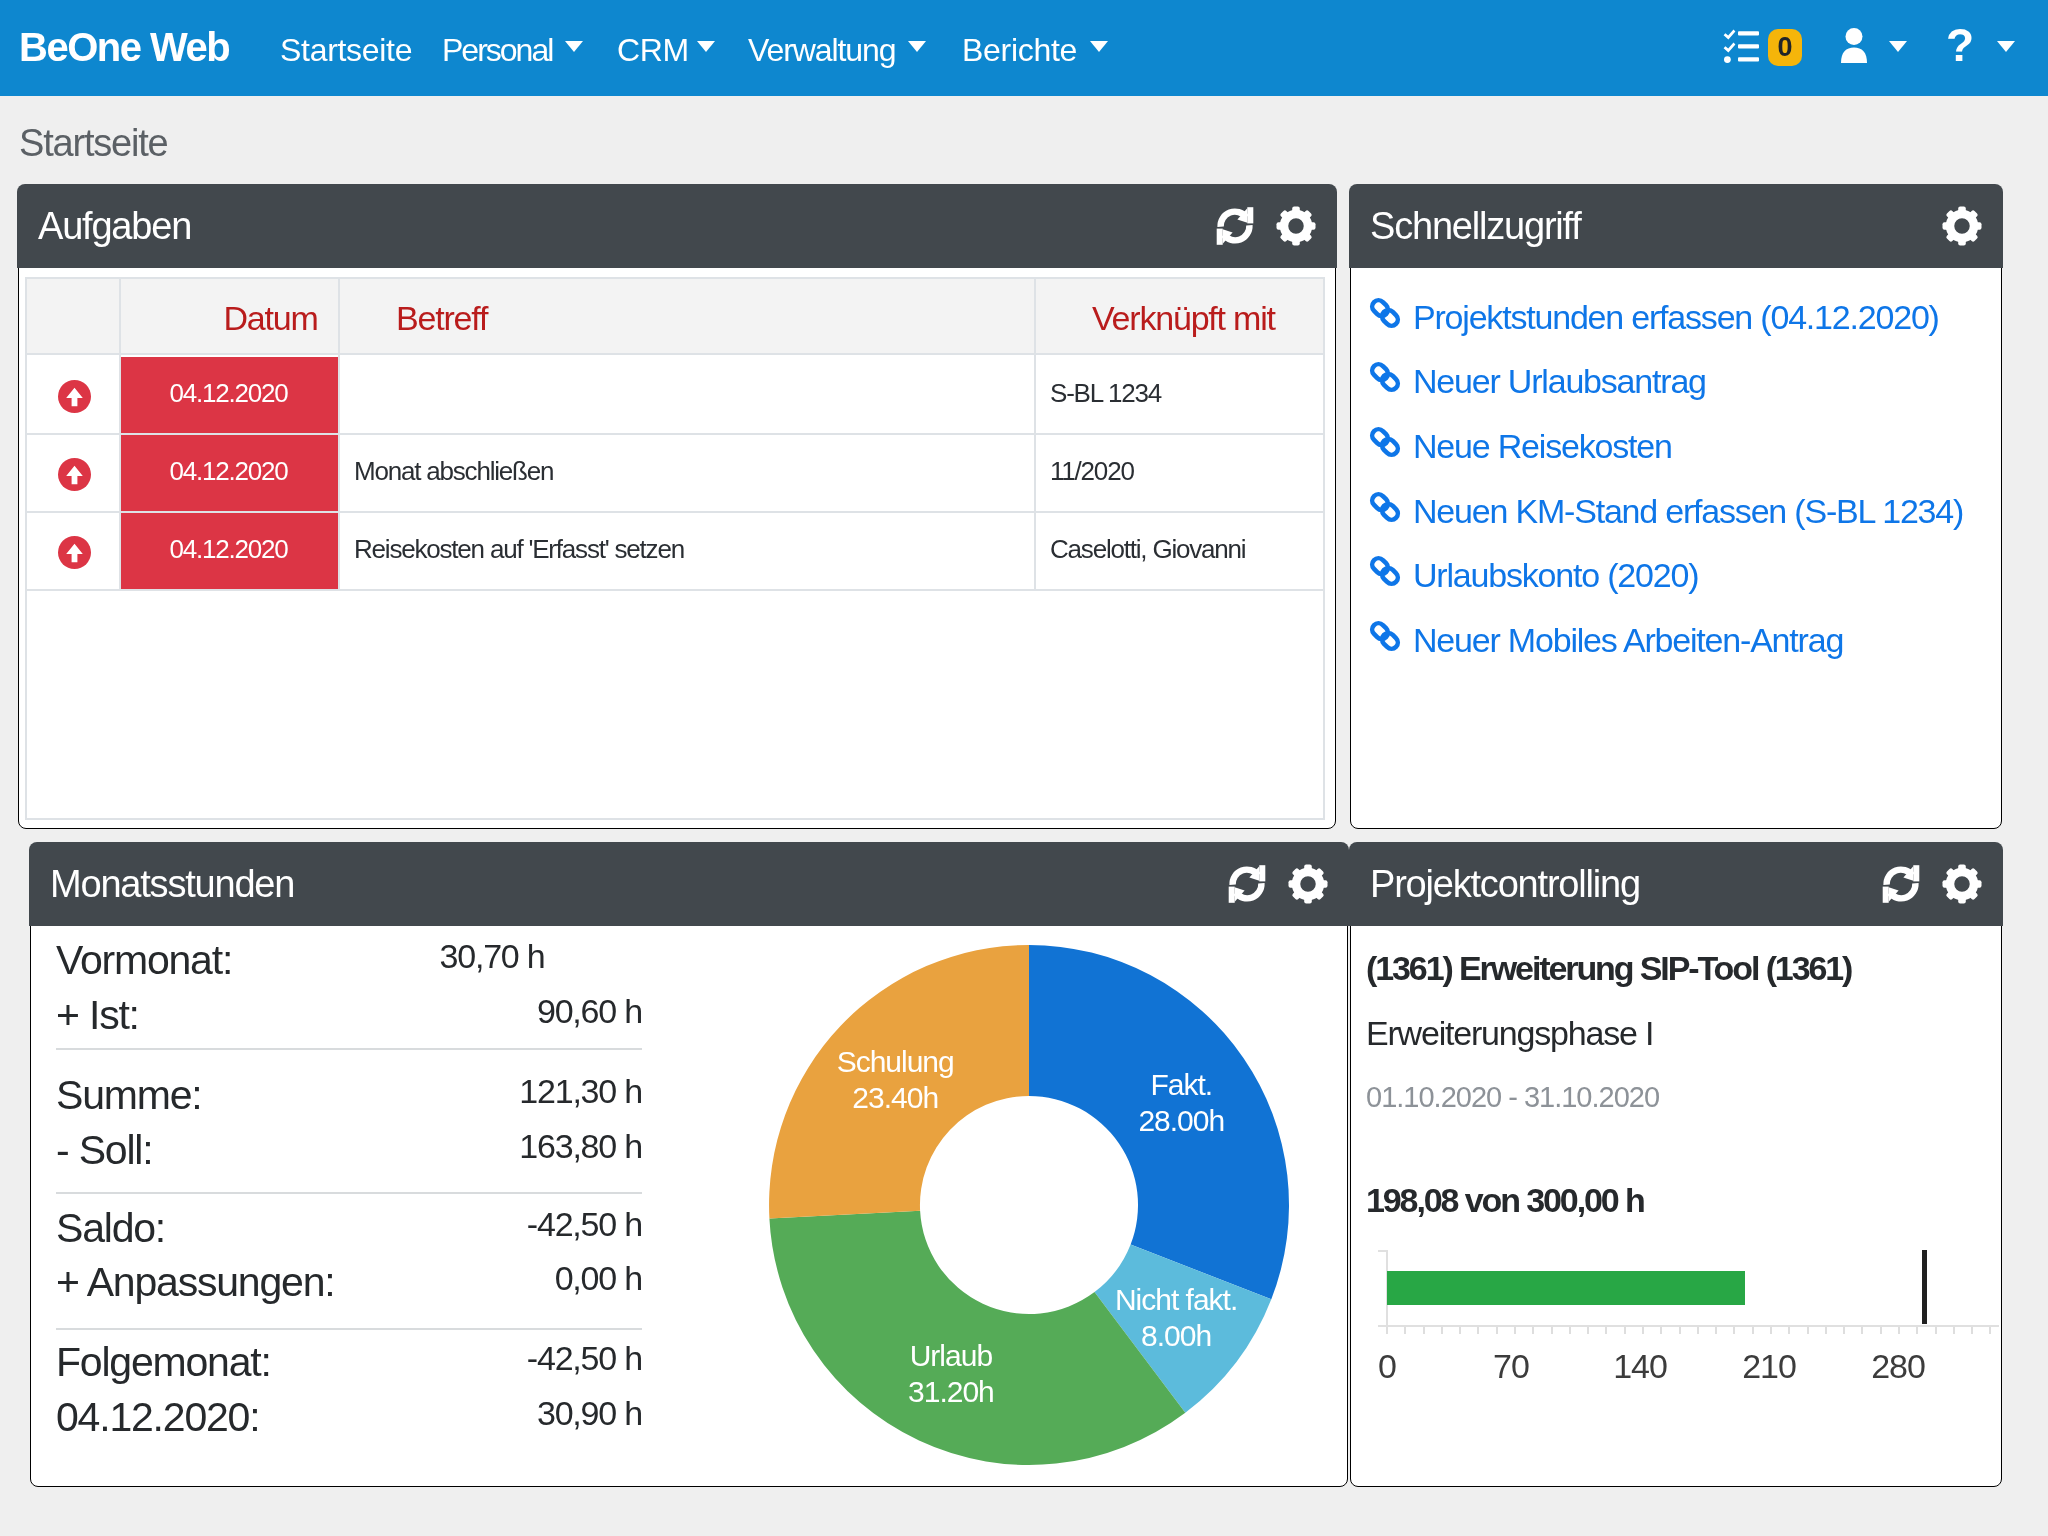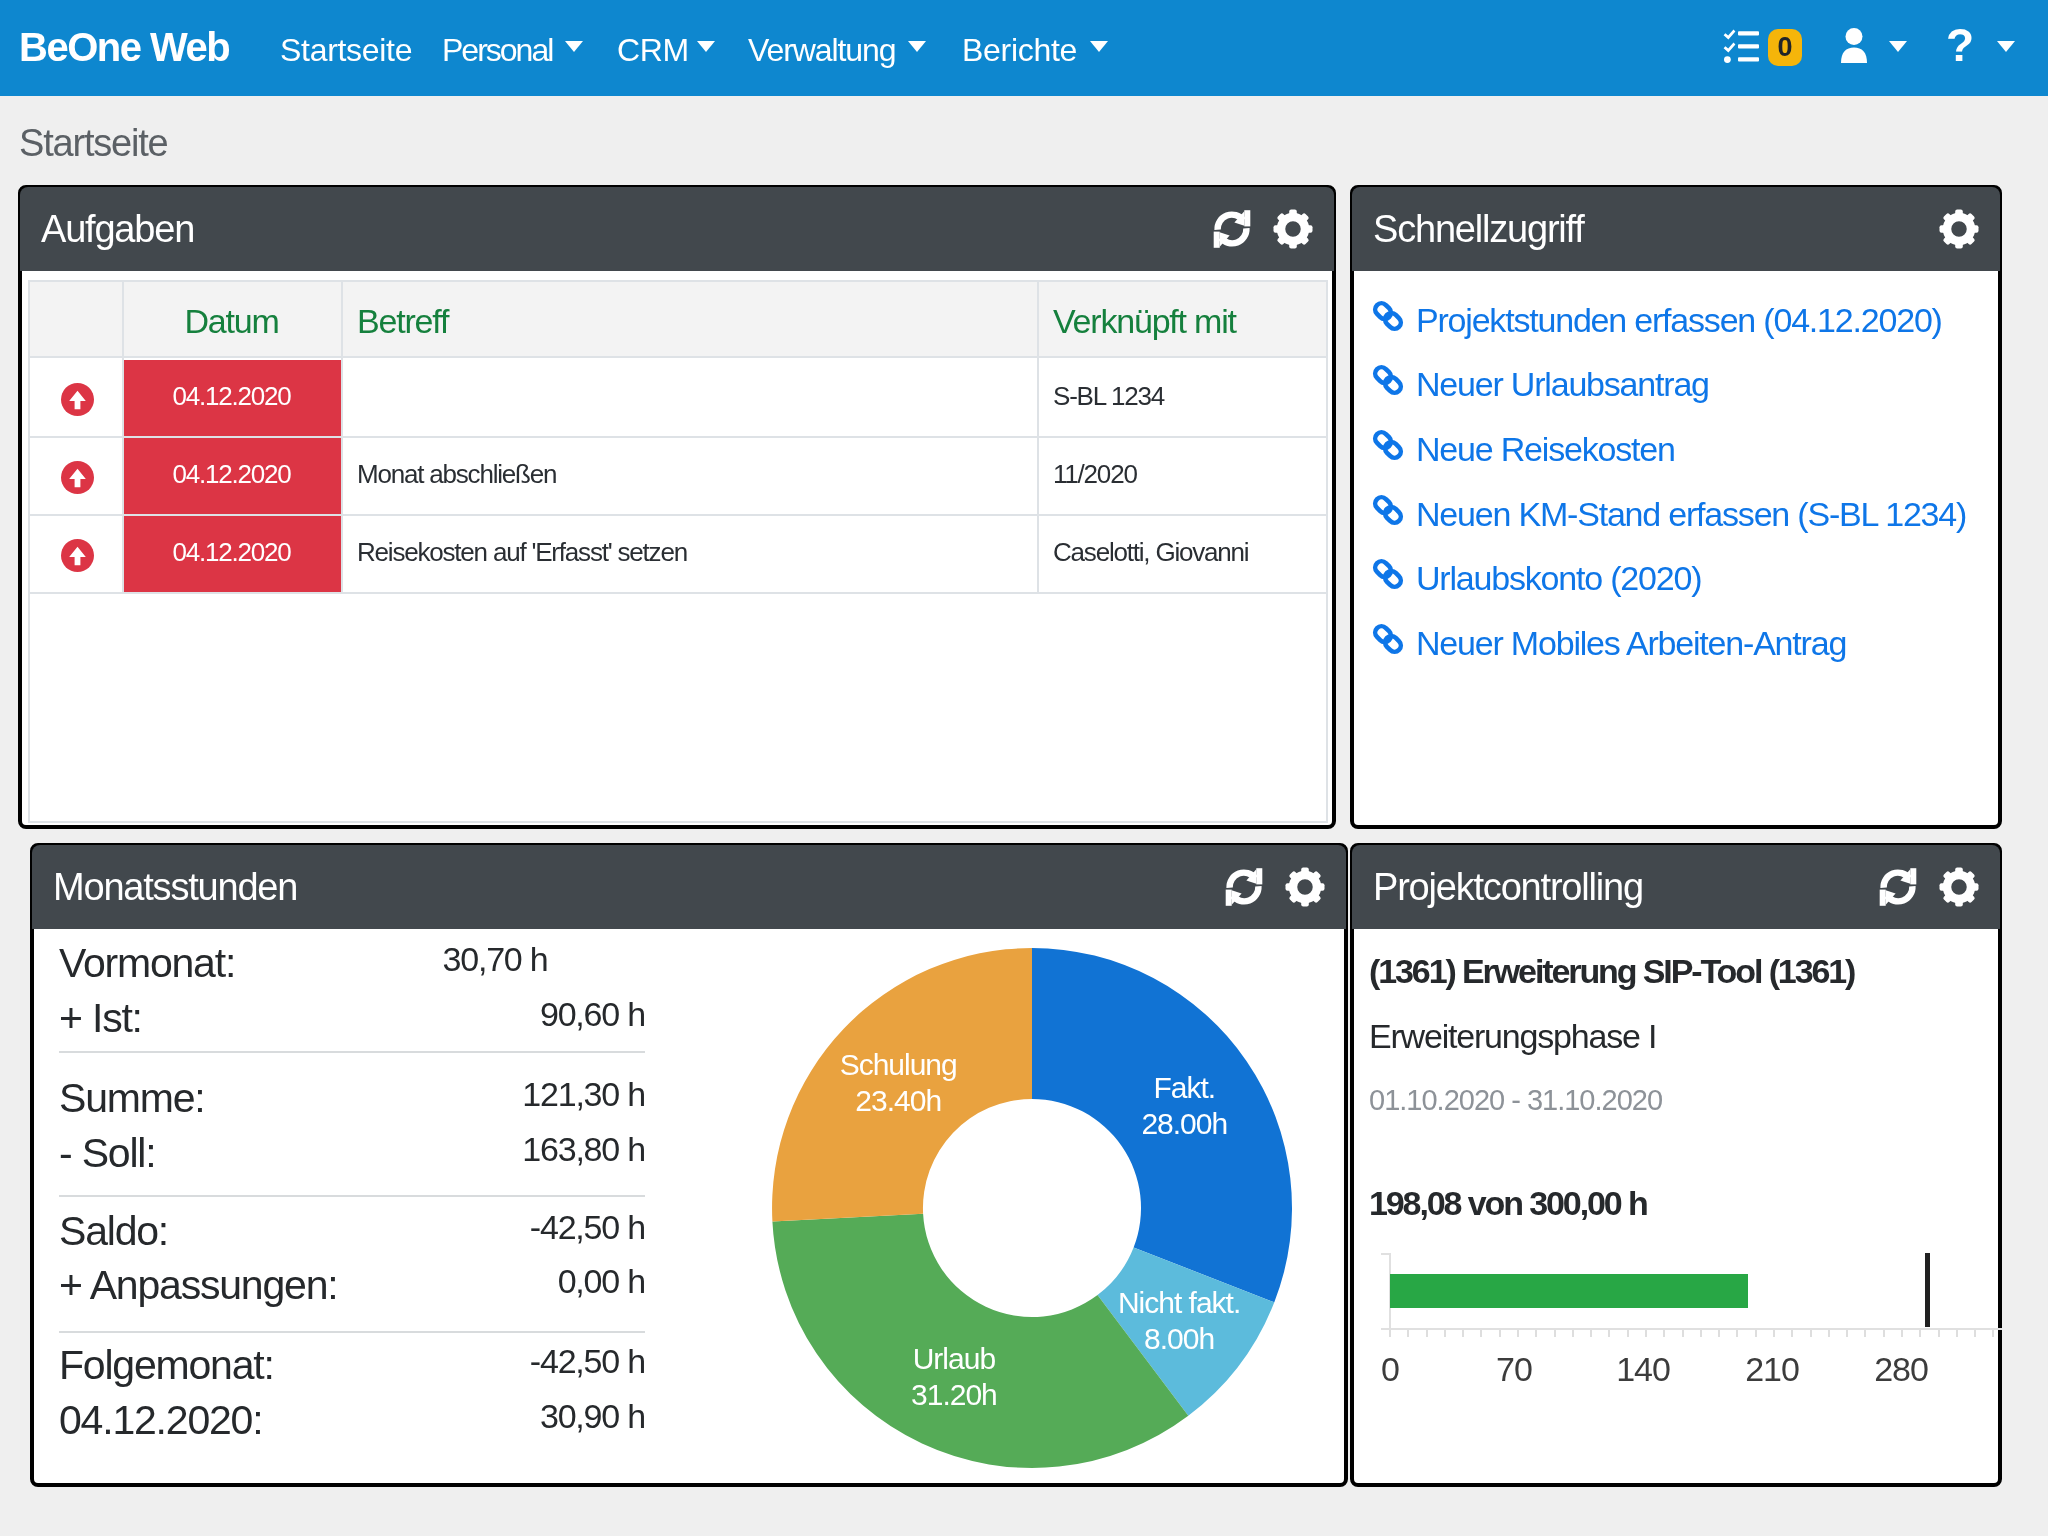--- a/index.html
+++ b/index.html
@@ -7,31 +7,31 @@
 body { font-family:"Liberation Sans", sans-serif; background:#efefef; position:relative; }
 .abs { position:absolute; }
 
 .nav { position:absolute; left:0; top:0; width:2048px; height:96px; background:#0e87cf; }
 .brand { position:absolute; left:19px; top:25px; font-size:40px; font-weight:bold; color:#fff; letter-spacing:-1.5px; }
 .navlink { position:absolute; top:32px; font-size:32px; color:#fff; letter-spacing:-0.3px; }
 .caret { position:absolute; width:0; height:0; border-left:9px solid transparent; border-right:9px solid transparent; border-top:11px solid #fff; }
 
 .pagetitle { position:absolute; left:19px; top:122px; font-size:38px; letter-spacing:-1.2px; color:#5b6065; }
 
-.card { position:absolute; background:#fff; border:4px solid #000000; border-radius:8px; }
+.card { position:absolute; background:#fff; border:1px solid #000000; border-radius:8px; }
 .cardhead { position:absolute; left:-2px; top:-2px; right:-2px; height:84px; background:#42484d; border-radius:8px 8px 0 0; }
 .cardtitle { position:absolute; left:21px; top:8px; font-size:38px; letter-spacing:-1.2px; color:#fff; line-height:84px; top:0; }
 .hicon { position:absolute; top:22px; width:40px; height:40px; }
 
 .twrap { position:absolute; left:6px; top:91px; width:1300px; height:543px; border:2px solid #dee2e6; background:#fff; }
 .vline { position:absolute; top:0; width:2px; background:#dee2e6; }
 .hline { position:absolute; left:0; width:100%; height:2px; background:#dee2e6; }
 .thead { position:absolute; left:0; top:0; width:1296px; height:76px; background:#f3f3f3; border-bottom:2px solid #dee2e6; }
 .tbtxt { font-size:26px; letter-spacing:-1.2px; color:#2a2e33; }
-.thtxt { font-size:34px; letter-spacing:-1.2px; color:#15803d; }
+.thtxt { font-size:34px; letter-spacing:-1.2px; color:#b91c1c;margin-left:42px; }
 .redcell { position:absolute; background:#dc3545; }
 
 .qlink { position:absolute; font-size:34px; letter-spacing:-1.2px; color:#0e76e8; }
 
 .mlabel { position:absolute; font-size:41px; letter-spacing:-1.2px; color:#26292c; }
 .mval { position:absolute; font-size:34px; letter-spacing:-1.2px; color:#26292c; text-align:right; width:300px; }
 .msep { position:absolute; height:2px; background:#d8dbdd; }
 
 .pc-b { font-weight:bold; font-size:34px; letter-spacing:-2.1px; color:#26292c; }
 .pc-r { font-size:34px; letter-spacing:-1.2px; color:#26292c; }

